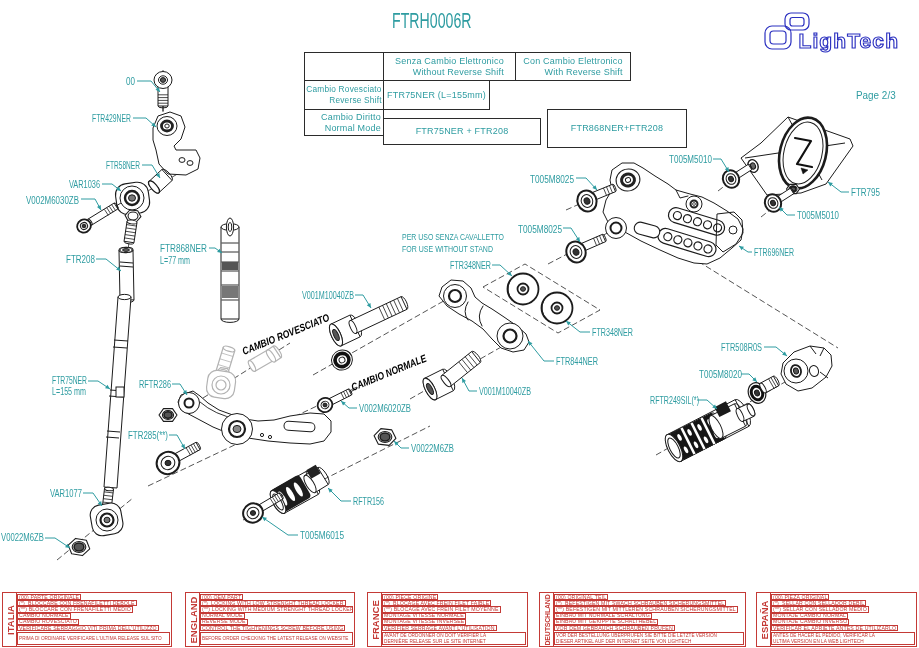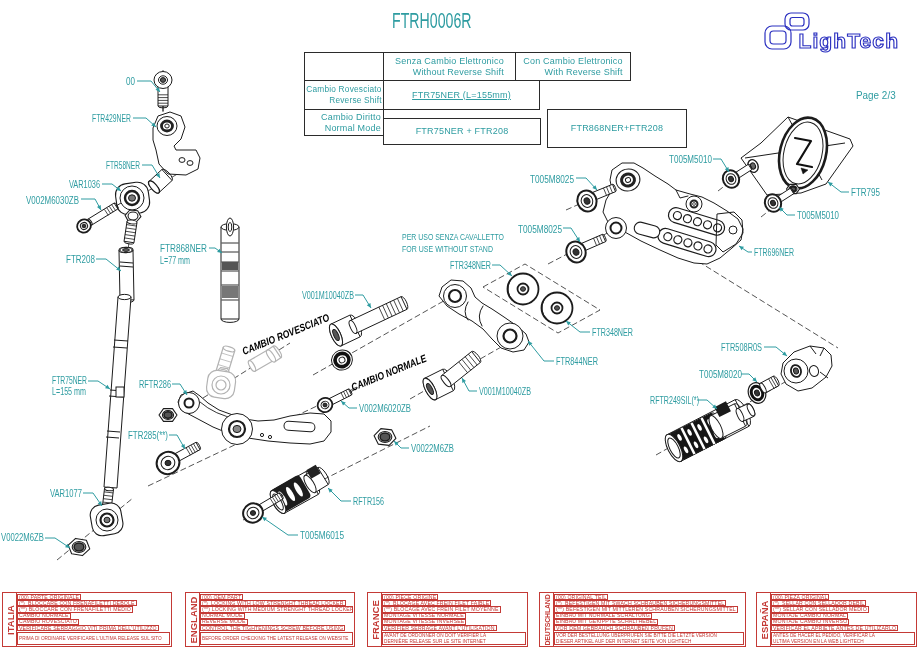--- a/index.html
+++ b/index.html
@@ -32,21 +32,21 @@
 <div style="position:absolute;left:856px;top:89px;color:#2e9ca1;font-size:11px;
      transform:scaleX(0.9);transform-origin:0 0;">Page 2/3</div>
 
 <div id="tbl">
 <div class="c" style="left:0px;top:0px;width:80px;height:29px;"></div>
 <div class="c" style="left:79px;top:0px;width:133px;height:29px;">Senza Cambio Elettronico<br>Without Reverse Shift</div>
 <div class="c" style="left:211px;top:0px;width:116px;height:29px;">Con Cambio Elettronico<br>With Reverse Shift</div>
 <div class="c" style="left:0px;top:28px;width:80px;height:30px;">
         <span style="font-size:8.3px;white-space:nowrap;">Cambio Rovesciato<br>Reverse Shift</span>
       </div>
-<div class="c" style="left:79px;top:28px;width:157px;height:30px;text-decoration:underline;">FTR75NER (L=155mm)</div>
+<div class="c" style="left:79px;top:28px;width:107px;height:30px;">FTR75NER (L=155mm)</div>
 <div class="c" style="left:0px;top:57px;width:80px;height:27px;padding-left:14px;">Cambio Diritto<br>Normal Mode</div>
 <div class="c" style="left:79px;top:66px;width:158px;height:27px;">FTR75NER + FTR208</div>
 <div class="c" style="left:211px;top:57px;width:140px;height:39px;margin-left:32px;">FTR868NER+FTR208</div>
 </div>
 
 <svg id="logo" style="position:absolute;left:760px;top:8px;" width="150" height="48" viewBox="0 0 150 48">
 <g fill="none" stroke="#2b30c0" stroke-width="1.2">
 <rect x="5" y="18" width="26" height="23" rx="7"></rect>
 <rect x="10" y="23" width="16" height="13" rx="3.5"></rect>
 <rect x="25" y="5" width="24" height="17" rx="6"></rect>

